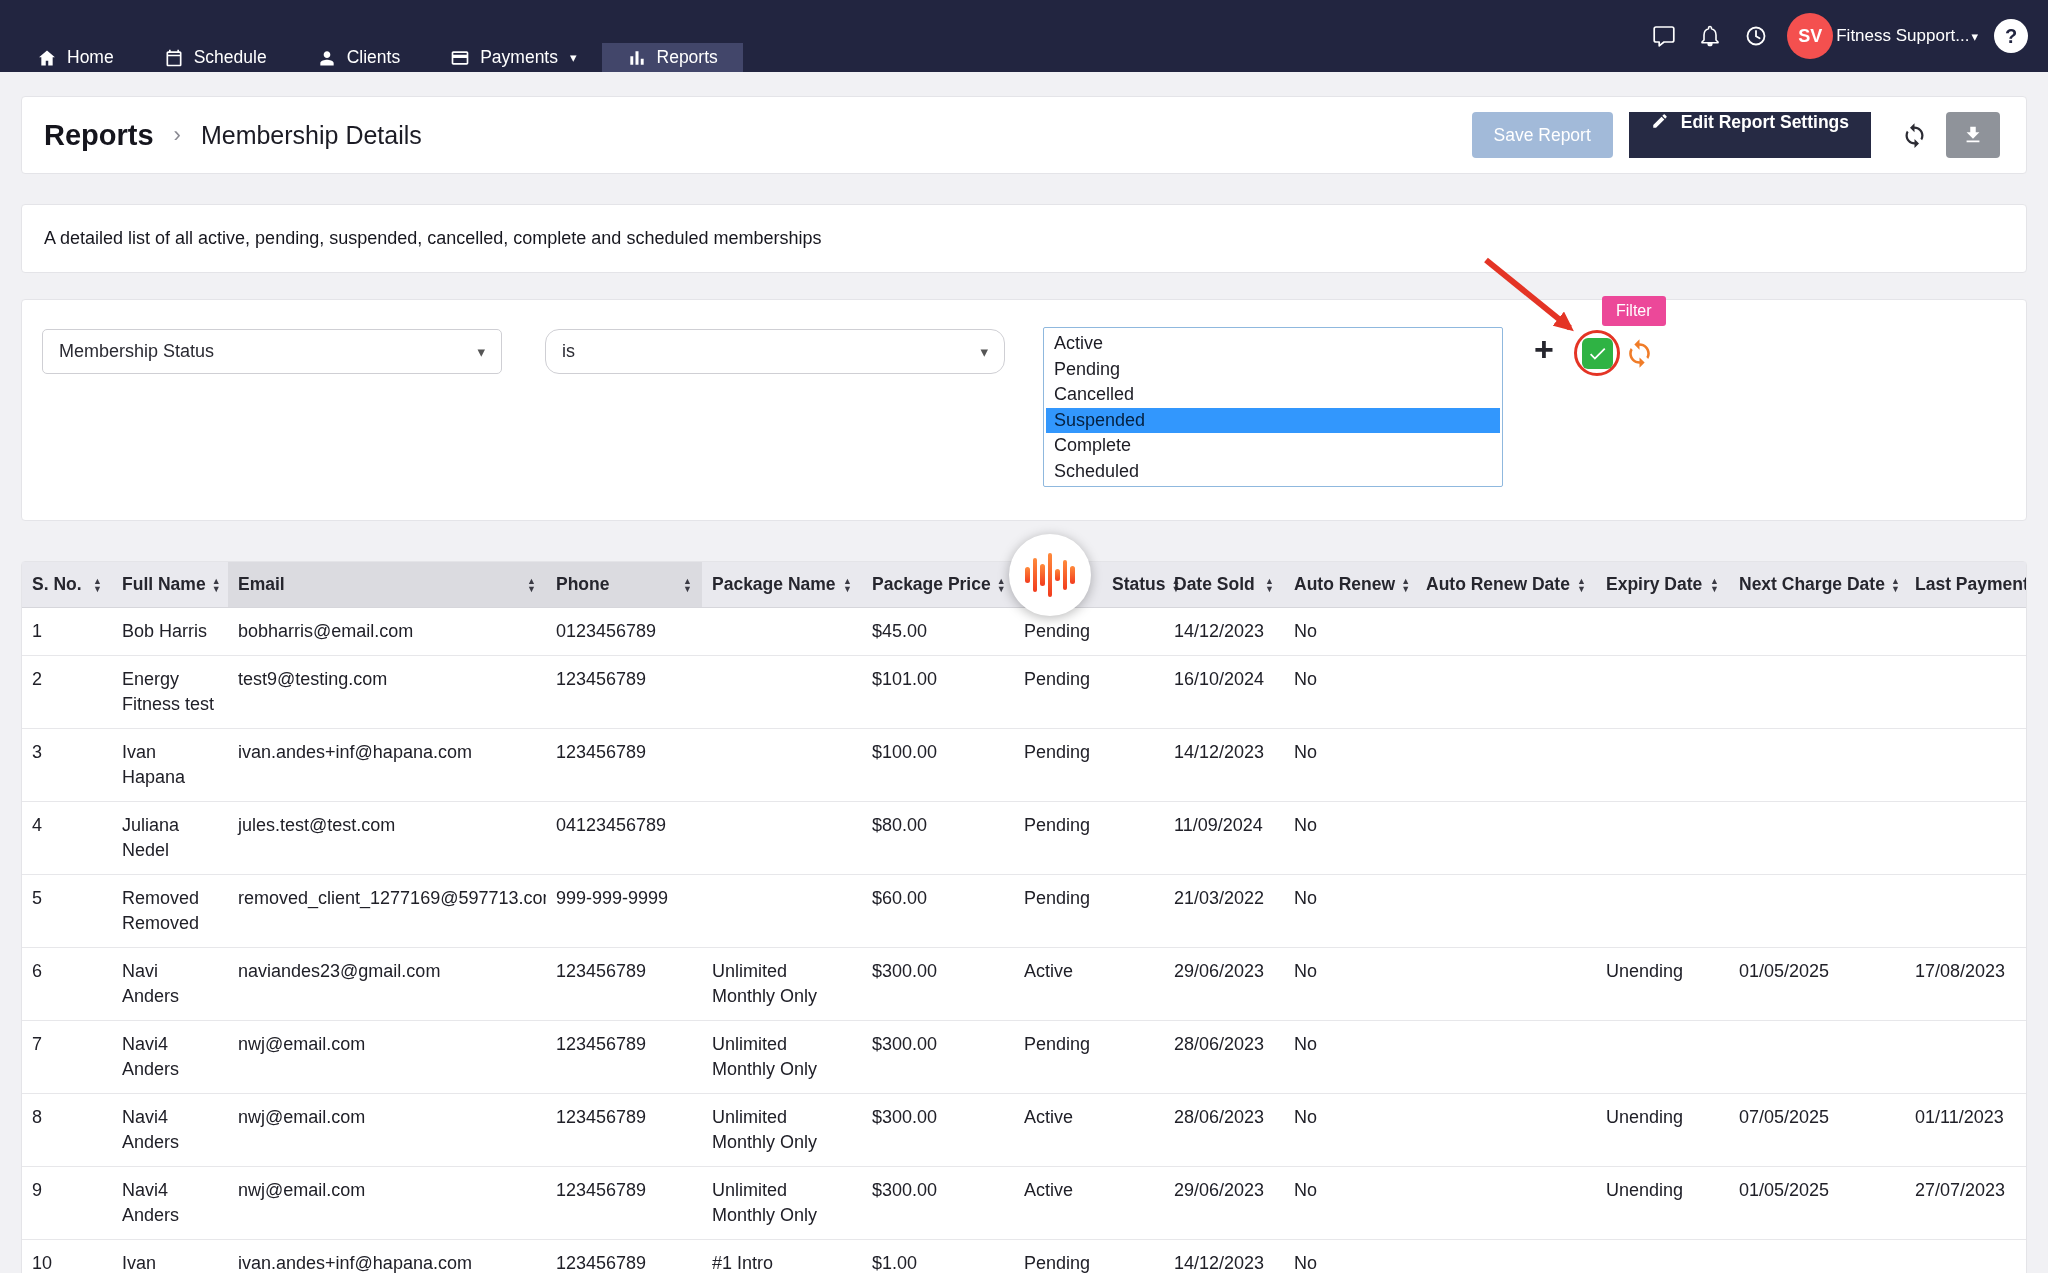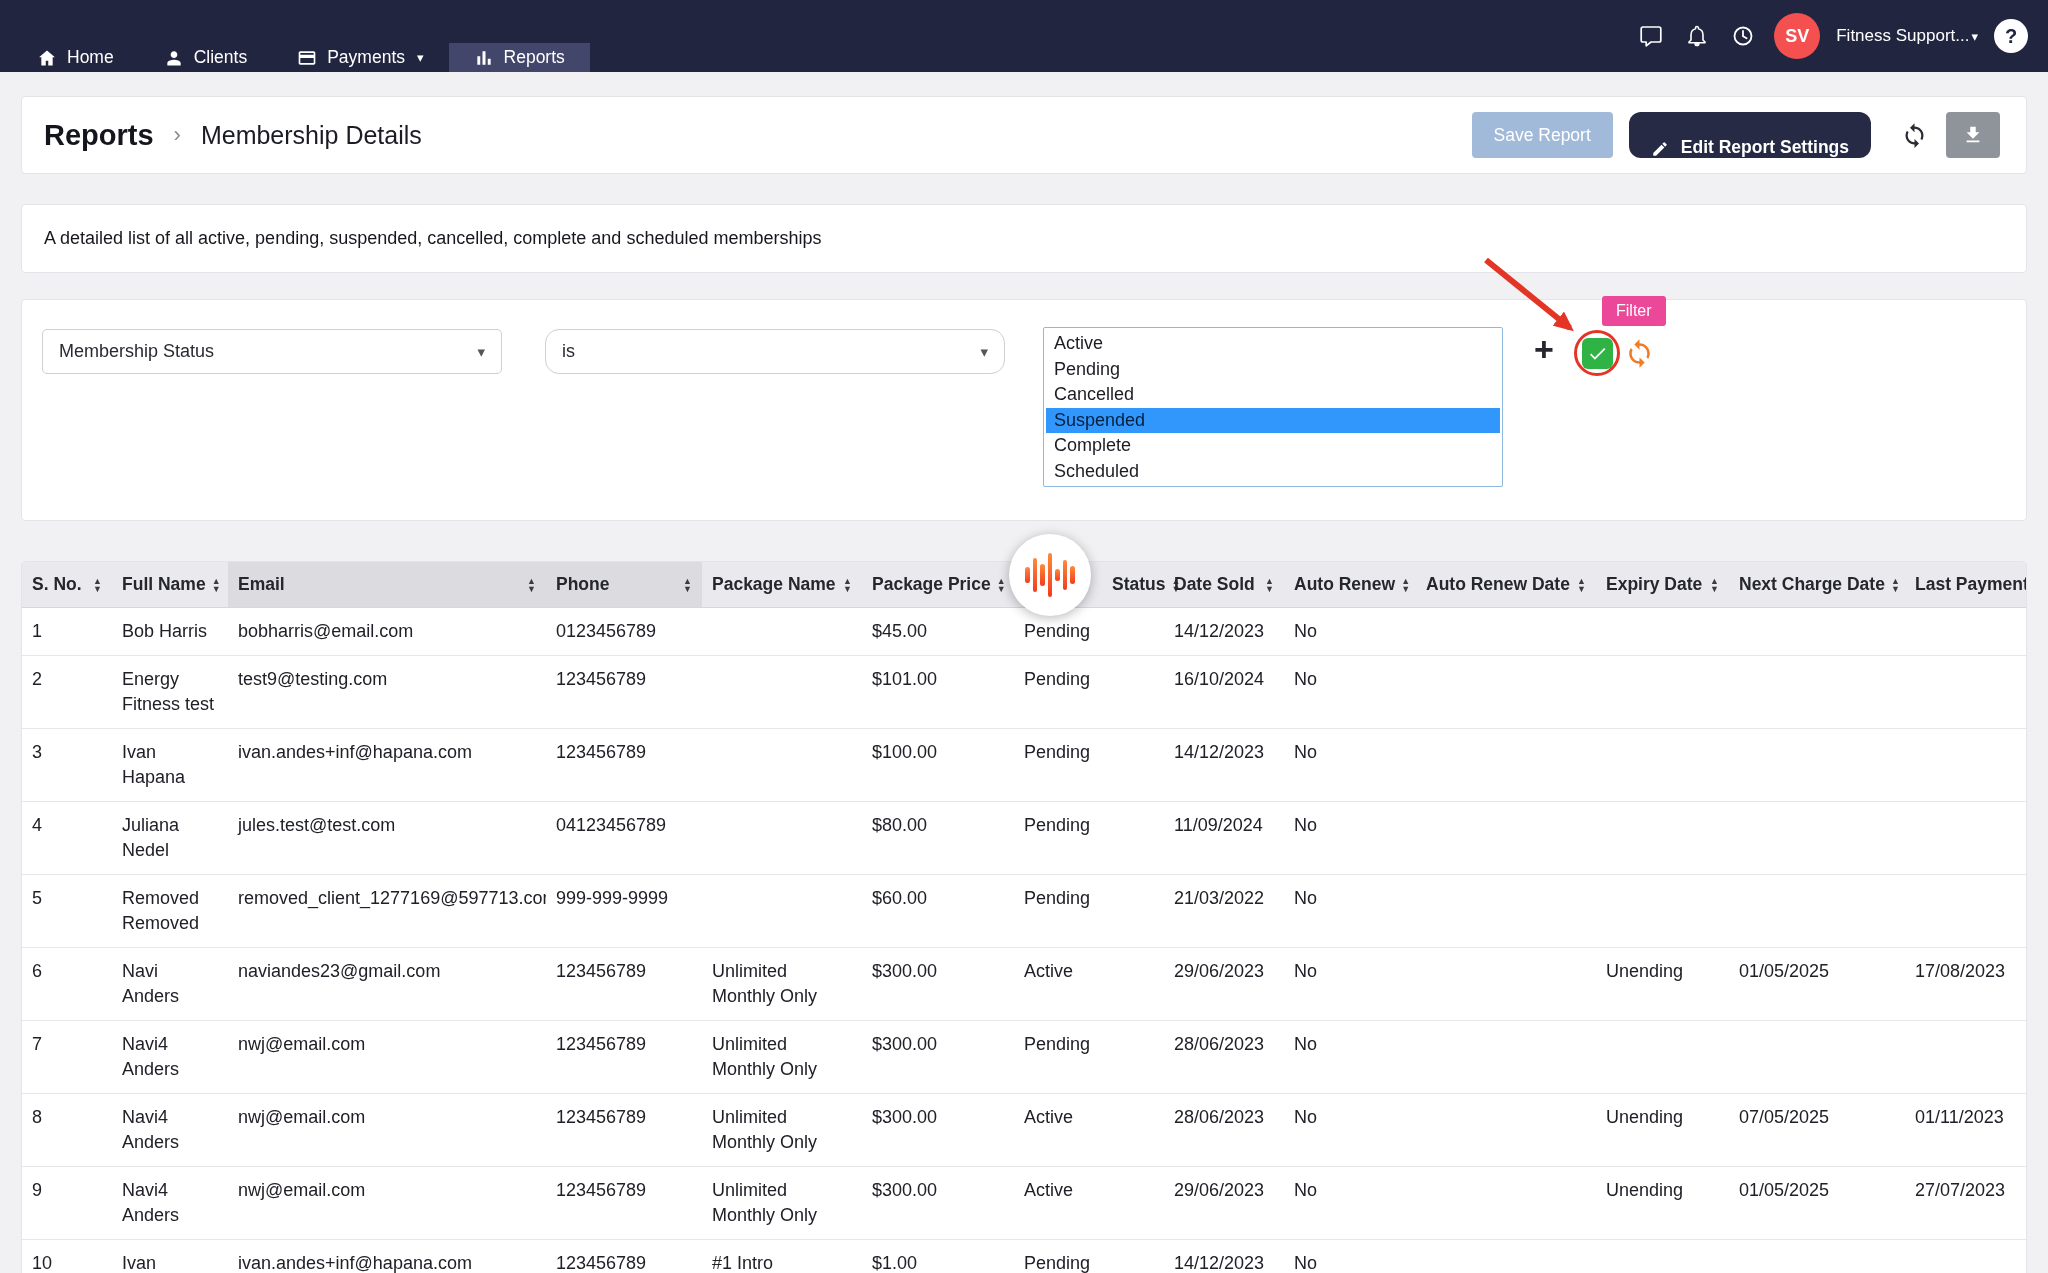--- a/index.html
+++ b/index.html
@@ -14,34 +14,34 @@
   .topnav { height:72px; background:#222540; display:flex; align-items:stretch; justify-content:space-between; }
   .nav-left { display:flex; align-items:stretch; padding-left:12px; }
   .nav-item { display:flex; align-items:center; gap:10px; padding:8px 25px; color:#fff; font-size:17.5px; cursor:pointer; white-space:nowrap;margin-top:43px; }
   .nav-item svg { width:20px; height:20px; }
   .nav-item.active { background:#42466a; }
   .caret { font-size:13px; color:#fff; margin-left:2px; }
   .nav-right { display:flex; align-items:center; padding-right:20px; }
   .nav-icon-btn { width:46px; height:46px; display:flex; align-items:center; justify-content:center; color:#fff; cursor:pointer; }
   .nav-icon-btn svg { width:24px; height:24px; }
   .avatar { width:46px; height:46px; border-radius:50%; background:#f4504f; color:#fff; font-weight:bold; font-size:18px; display:flex; align-items:center; justify-content:center; margin-left:8px; }
-  .username { color:#fff; font-size:17px; margin-left:16px; white-space:nowrap; }
+  .username { color:#fff; font-size:17px; margin-left:3px; white-space:nowrap; }
   .help { width:34px; height:34px; border-radius:50%; background:#fff; color:#222540; font-weight:bold; font-size:20px; display:flex; align-items:center; justify-content:center; margin-left:16px; cursor:pointer; }
 
   
   .card { background:#fff; border:1px solid #e4e4e8; border-radius:4px; }
 
   .header-card { margin:24px 21px 0; height:78px; display:flex; align-items:center; justify-content:space-between; padding:0 26px 0 22px; }
   .breadcrumb { display:flex; align-items:center; gap:20px; }
   .bc-root { font-size:29px; font-weight:bold; color:#15151d; cursor:pointer; }
   .bc-sep { font-size:22px; color:#8a8a92; }
   .bc-current { font-size:25px; color:#1b1b24;text-align:right; }
   .actions { display:flex; align-items:center; }
   .btn-save { background:#a2bad9; color:#fff; font-size:17.5px; height:46px; padding:0 22px; border:none; border-radius:4px; cursor:pointer; font-family:inherit; }
-  .btn-edit { background:#262a44; color:#fff; font-size:17.5px; font-weight:600; height:46px; padding:0 22px; border:none; border-radius:12px; display:flex; align-items:flex-end; gap:12px; margin-left:16px; cursor:pointer; font-family:inherit; }
+  .btn-edit { background:#262a44; color:#fff; font-size:17.5px; font-weight:600; height:46px; padding:0 22px; border:none; border-radius:0; display:flex; align-items:flex-start; gap:12px; margin-left:16px; cursor:pointer; font-family:inherit; }
   .btn-edit svg { width:18px; height:18px; fill:#fff; }
   .refresh-dark { margin-left:30px; color:#2b2b33; cursor:pointer; }
   .refresh-dark svg { width:27px; height:27px; fill:#2b2b33; }
   .btn-download { width:54px; height:46px; background:#8f939a; border:none; border-radius:4px; margin-left:18px; display:flex; align-items:center; justify-content:center; cursor:pointer; }
   .btn-download svg { width:22px; height:22px; fill:#fff; }
 
   .desc-card { margin:30px 21px 0; padding:23px 22px; font-size:18px; color:#17171f; }
 
   
   .filter-card { margin:26px 21px 0; height:222px; position:relative; }
@@ -81,20 +81,28 @@
 
 <nav class="topnav">
   <div class="nav-left">
     <div class="nav-item">
       <span>
           <svg viewBox="0 0 24 24" fill="#fff">
             <path d="M12 3 2.5 11.2h2.7V21h5.3v-5.8h3V21h5.3v-9.8h2.7z"></path>
           </svg>
         </span>
       <span>Home</span>
+    </div>
+    <div class="nav-item">
+      <span>
+          <svg viewBox="0 0 24 24" fill="#fff">
+            <path d="M19 4h-1V2h-2v2H8V2H6v2H5c-1.1 0-2 .9-2 2v14c0 1.1.9 2 2 2h14c1.1 0 2-.9 2-2V6c0-1.1-.9-2-2-2zm0 16H5V10h14v10zM19 8H5V6h14v2z"></path>
+          </svg>
+        </span>
+      <span>Schedule</span>
     </div>
     <div class="nav-item">
       <span>
           <svg viewBox="0 0 24 24" fill="#fff">
             <path d="M12 12c2.2 0 4-1.8 4-4s-1.8-4-4-4-4 1.8-4 4 1.8 4 4 4zm0 2c-2.7 0-8 1.3-8 4v3h16v-3c0-2.7-5.3-4-8-4z"></path>
           </svg>
         </span>
       <span>Clients</span>
     </div>
     <div class="nav-item">

